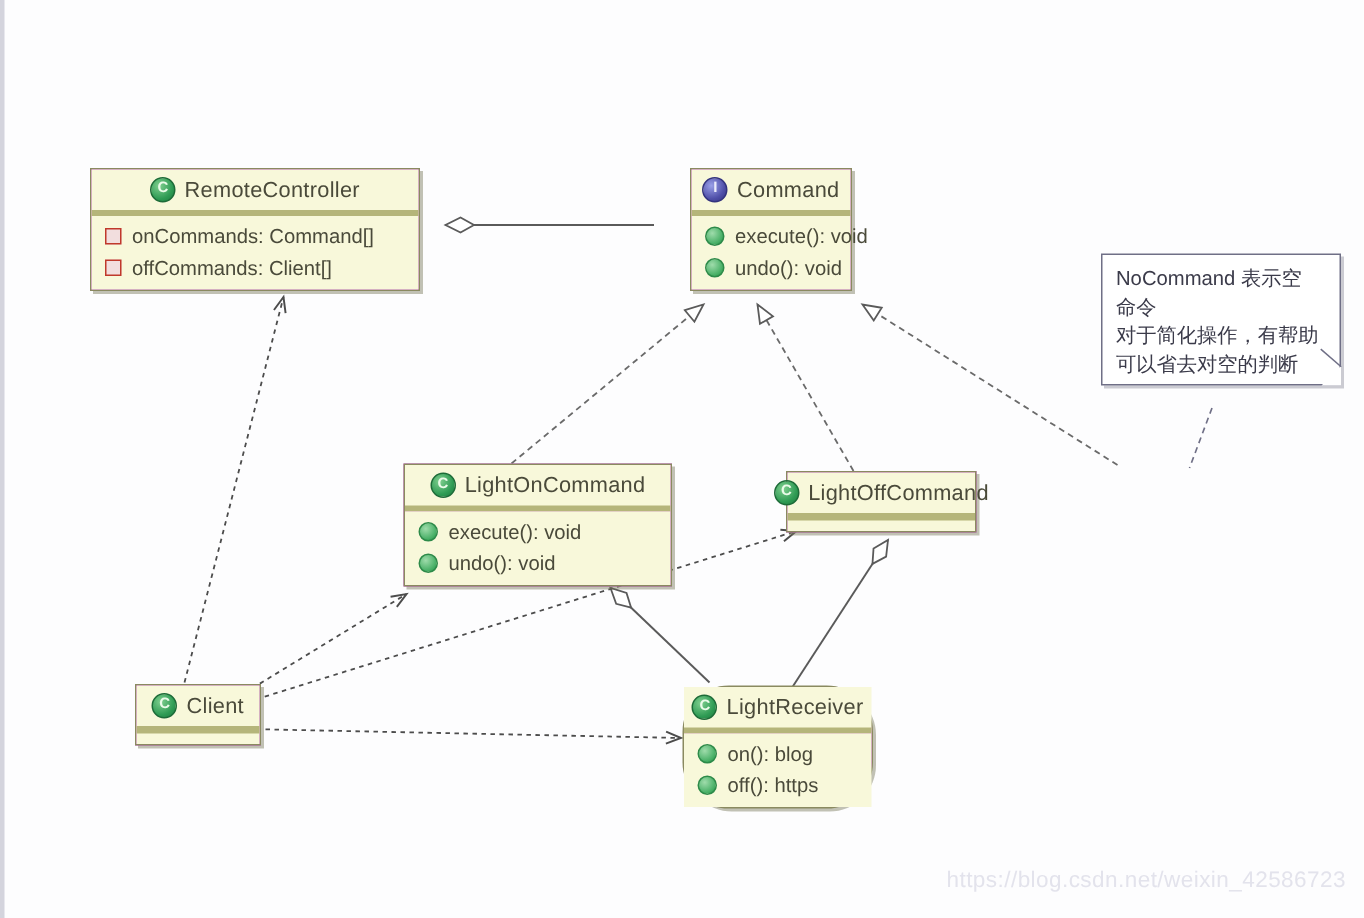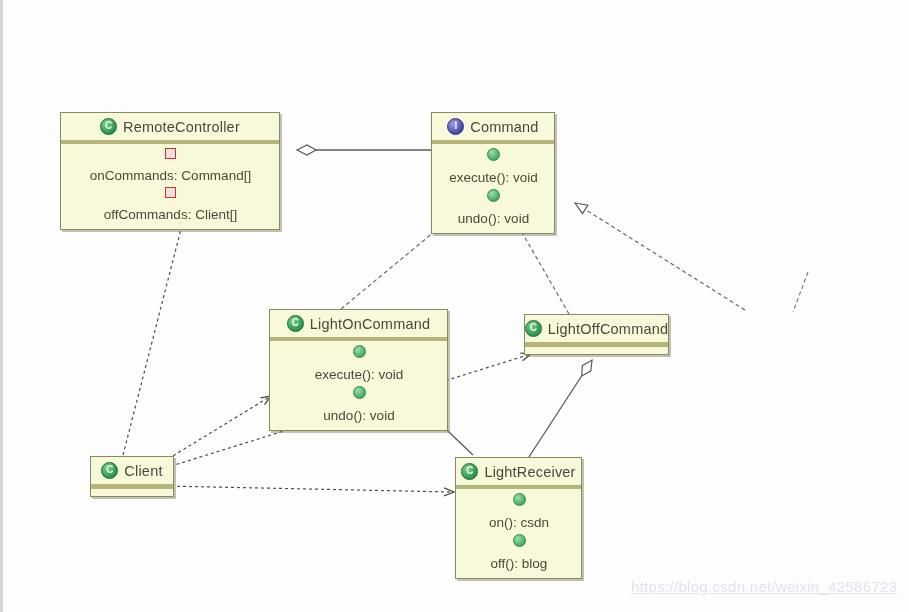--- a/index.html
+++ b/index.html
@@ -55,21 +55,20 @@
   }
   .uml-member {
     display: flex;
     align-items: center;
     gap: 7px;
     padding: 1px 8px 1px 9px;
     font-size: 13.5px;
     color: #4a4a3a;
     white-space: nowrap;
     line-height: 19px;
-    flex-direction: column;
   }
   .uml-box.empty-body .uml-members {
     height: 7px;
     padding: 0;
     border-top: 1px solid #b5b57a;
   }
 
   
   .mk {
     flex: none;
@@ -155,21 +154,20 @@
     transform-origin: right center;
   }
 
   
   .watermark {
     position: absolute;
     font-size: 15px;
     color: #e3e3ec;
     letter-spacing: .3px;
     white-space: nowrap;
-    text-decoration: underline;
   }
 </style>
 </head>
 <body>
 
 <div id="canvas">
 
   <svg id="edges" viewBox="0 0 909 612" xmlns="http://www.w3.org/2000/svg">
     <defs>
       <marker id="hollow-tri" markerWidth="16" markerHeight="16" refX="13" refY="6" orient="auto" markerUnits="userSpaceOnUse">
@@ -249,21 +247,21 @@
         <span class="mk mk-field"></span>
         <span>onCommands: Command[]</span>
       </div>
       <div class="uml-member">
         <span class="mk mk-field"></span>
         <span>offCommands: Client[]</span>
       </div>
     </div>
   </div>
 
-  <div class="uml-box" style="left:428px; top:112px; width:124px;">
+  <div class="uml-box" style="left:457px; top:112px; width:108px;">
     <div class="uml-title">
       <span class="mk mk-iface"></span>
       <span class="tname">Command</span>
     </div>
     <div class="uml-members">
       <div class="uml-member">
         <span class="mk mk-method"></span>
         <span>execute(): void</span>
       </div>
       <div class="uml-member">
@@ -283,50 +281,58 @@
         <span class="mk mk-method"></span>
         <span>execute(): void</span>
       </div>
       <div class="uml-member">
         <span class="mk mk-method"></span>
         <span>undo(): void</span>
       </div>
     </div>
   </div>
 
-  <div class="uml-box empty-body" style="left:521px; top:314px; width:145px;">
+  <div class="uml-box empty-body" style="left:521px; top:314px; width:127px;">
     <div class="uml-title">
       <span class="mk mk-class"></span>
       <span class="tname">LightOffCommand</span>
     </div>
     <div class="uml-members"></div>
   </div>
 
 
   <div class="uml-box empty-body" style="left:87px; top:456px; width:84px;">
     <div class="uml-title">
       <span class="mk mk-class"></span>
       <span class="tname">Client</span>
     </div>
     <div class="uml-members"></div>
   </div>
 
-  <div class="uml-box" style="left:452px; top:457px; width:127px;">
+  <div class="uml-box" style="left:452px; top:457px; width:127px;border-radius:31px;">
     <div class="uml-title">
       <span class="mk mk-class"></span>
       <span class="tname">LightReceiver</span>
     </div>
     <div class="uml-members">
       <div class="uml-member">
         <span class="mk mk-method"></span>
-        <span>on(): csdn</span>
-      </div>
-      <div class="uml-member">
-        <span class="mk mk-method"></span>
-        <span>off(): blog</span>
-      </div>
-    </div>
-  </div>
-
+        <span>on(): blog</span>
+      </div>
+      <div class="uml-member">
+        <span class="mk mk-method"></span>
+        <span>off(): https</span>
+      </div>
+    </div>
+  </div>
+
+  <div class="uml-note" style="left:731px; top:169px; width:160px;">
+    <div class="nline">NoCommand 表示空</div>
+    <div class="nline">命令</div>
+    <div class="nline">对于简化操作，有帮助</div>
+    <div class="nline">可以省去对空的判断</div>
+    <span class="note-fold"></span>
+    <span class="note-fold-edge"></span>
+  </div>
 
   <div class="watermark" style="left:628px; top:578px;">https://blog.csdn.net/weixin_42586723</div>
 
 </div>
 
 </body></html>

